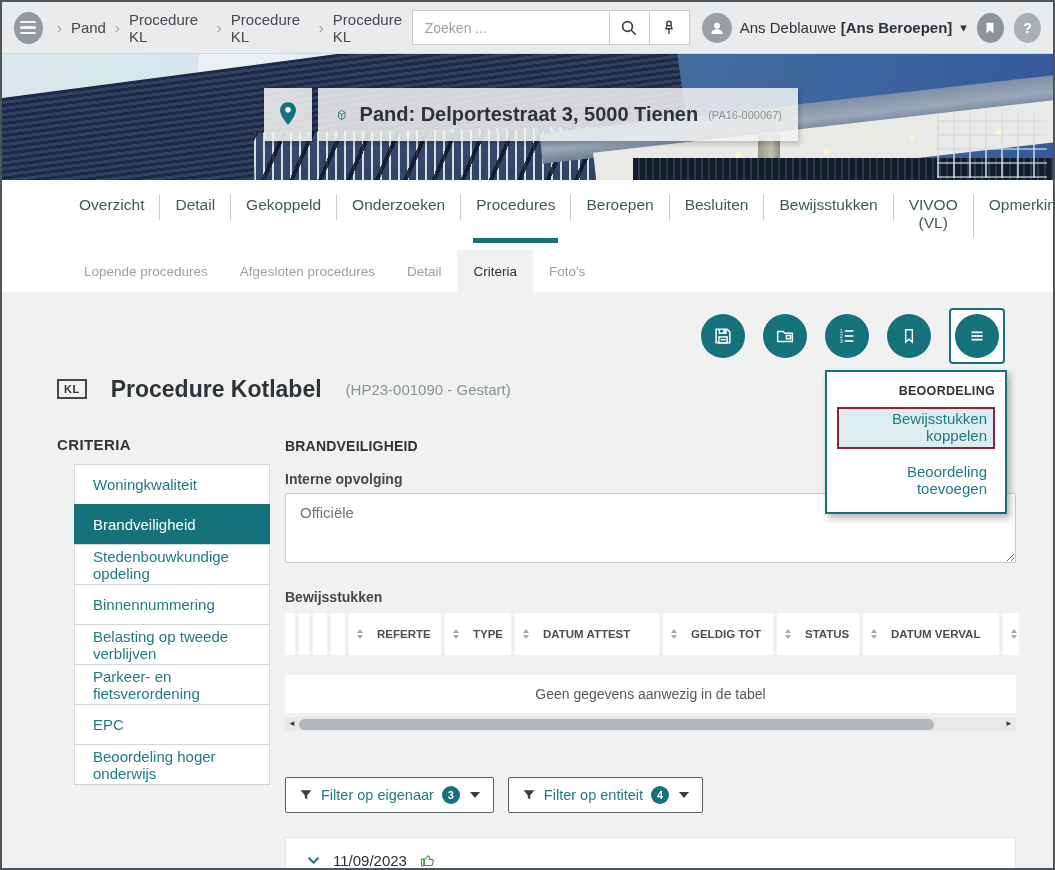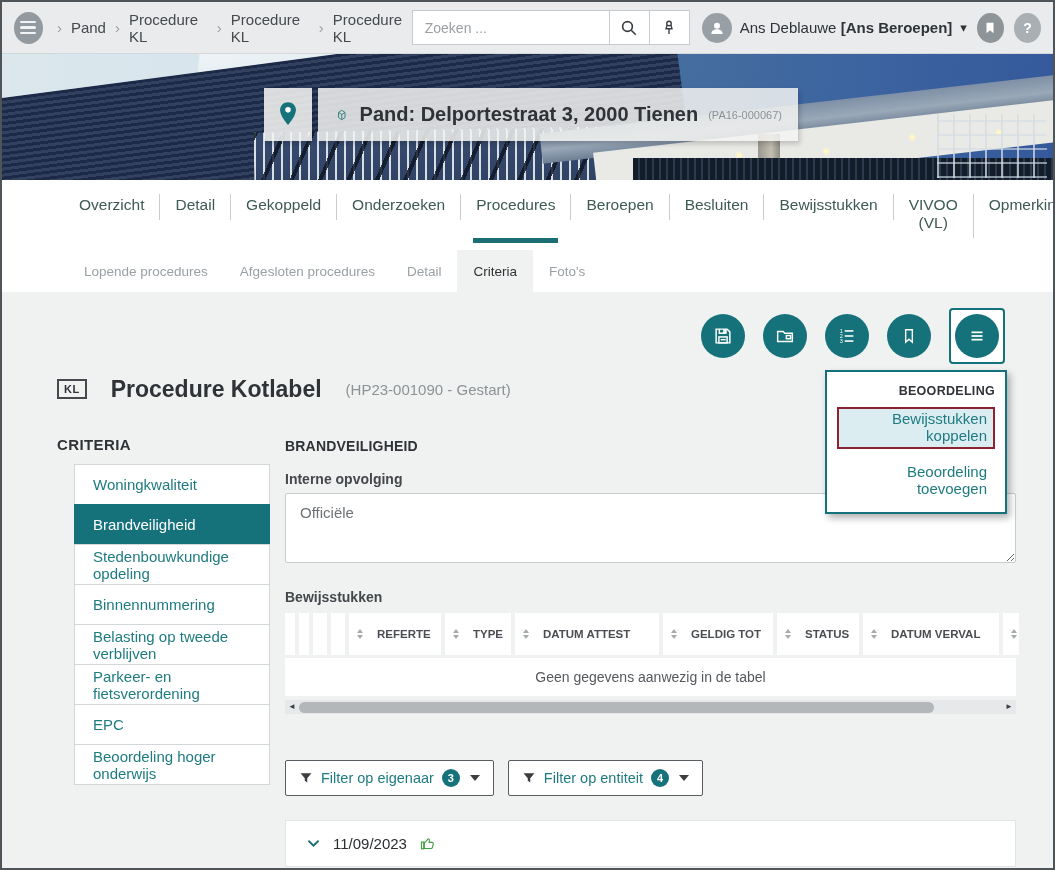--- a/index.html
+++ b/index.html
@@ -136,21 +136,21 @@
   .thead { display:flex; gap:4px; height:42px; margin-top:8px; }
   .th-sliver { background:#fff; }
   .th { background:#fff; display:flex; align-items:center; gap:14px; padding:0 8px;
         font-size:11.5px; font-weight:bold; color:#4a4e52; white-space:nowrap;
         overflow:hidden; cursor:pointer; }
   .sort { display:flex; flex-direction:column; gap:2px; flex:0 0 auto; }
   .sort i { display:block; width:0; height:0; border-left:3.5px solid transparent; border-right:3.5px solid transparent; }
   .sort .up { border-bottom:4px solid #a6abaf; }
   .sort .dn { border-top:4px solid #a6abaf; }
 
-  .tbody-empty { background:#fff; height:38px; margin-top:3px; display:flex;
+  .tbody-empty { background:#fff; height:38px; margin-top:20px; display:flex;
                  align-items:center; justify-content:center; font-size:14px; color:#55595d; }
   .hscroll { margin-top:4px; height:14px; display:flex; align-items:center; background:#e7e8e9; }
   .hs-arrow { flex:0 0 14px; font-size:8px; color:#3c3f42; text-align:center; cursor:pointer; line-height:14px; }
   .hs-thumb { height:11px; width:635px; background:#b4b7ba; border-radius:6px; cursor:grab; }
   .hs-space { flex:1; }
 
   .filters { display:flex; gap:14px; margin-top:46px; }
   .filter-btn { height:36px; background:#fff; border:1px solid #585d61; border-radius:2px;
                 display:inline-flex; align-items:center; gap:8px; padding:0 13px; cursor:pointer; }
   .filter-btn .flabel { font-size:14.5px; color:#1e7b80; }
@@ -234,21 +234,21 @@
         <svg width="26" height="30" viewBox="0 0 24 28">
             <path d="M12 2 C7.8 2 4.6 5.2 4.6 9.4 c0 5.6 7.4 14 7.4 14 s7.4-8.4 7.4-14 C19.4 5.2 16.2 2 12 2 Z" fill="#15717a"></path>
             <circle cx="12" cy="9.2" r="2.6" fill="#fff"></circle>
           </svg>
       </div>
       <div class="addr-box">
         <svg width="22" height="22" viewBox="0 0 24 24" fill="none" stroke="#2b7d7d" stroke-width="1.4">
             <path d="M7 8 l5-3.2 5 3.2 v8 l-5 3.2 -5-3.2 Z"></path>
             <path d="M7 8 l5 3.2 5-3.2 M12 11.2 v8"></path>
           </svg>
-        <span class="addr-title">Pand: Delportestraat 3, 2000 Tienen</span>
+        <span class="addr-title">Pand: Delportestraat 3, 5000 Tienen</span>
         <span class="addr-code">(PA16-000067)</span>
       </div>
     </div>
   </div>
 
   <nav class="main-tabs">
     <div class="tab"><span class="lbl">Overzicht</span></div>
     <div class="tab"><span class="lbl">Detail</span></div>
     <div class="tab"><span class="lbl">Gekoppeld</span></div>
     <div class="tab"><span class="lbl">Onderzoeken</span></div>

